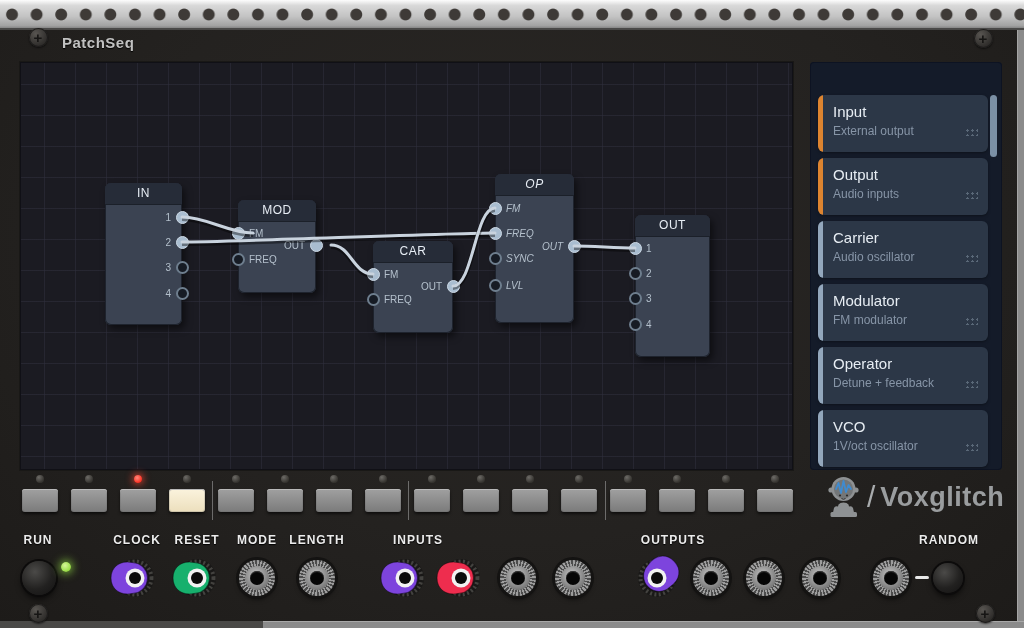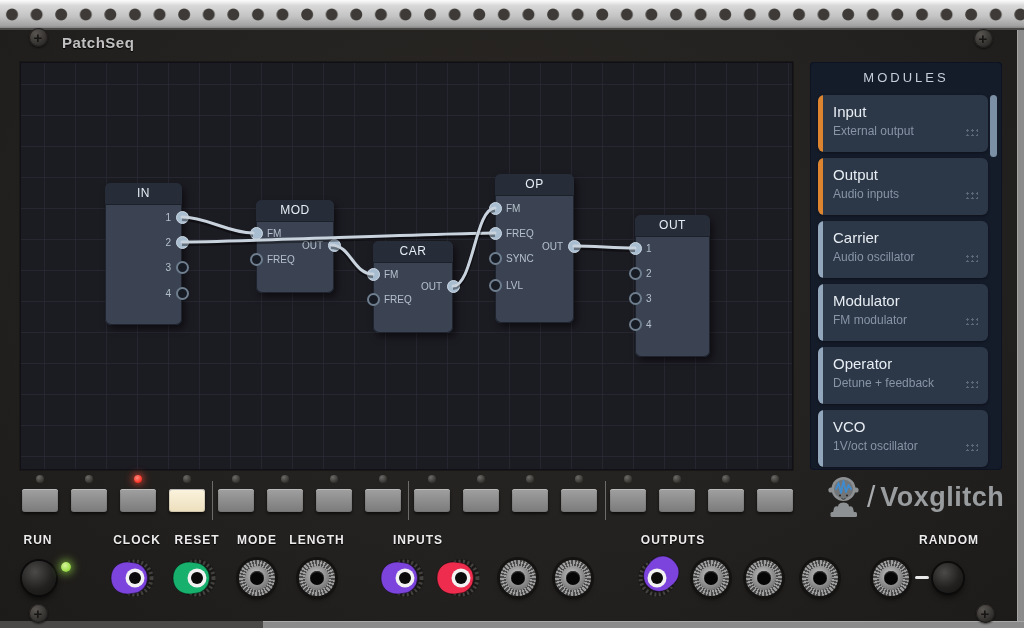--- a/index.html
+++ b/index.html
@@ -103,39 +103,39 @@
         <div class="node-head">IN</div>
         <div class="port-dot connected" style="left: 70.5px; top: 27.5px;"></div>
         <div class="port-label" style="top: 27.5px; right: 11px;">1</div>
         <div class="port-dot connected" style="left: 70.5px; top: 52.5px;"></div>
         <div class="port-label" style="top: 52.5px; right: 11px;">2</div>
         <div class="port-dot empty" style="left: 70.5px; top: 77.5px;"></div>
         <div class="port-label" style="top: 77.5px; right: 11px;">3</div>
         <div class="port-dot empty" style="left: 70.5px; top: 103.5px;"></div>
         <div class="port-label" style="top: 103.5px; right: 11px;">4</div>
       </div>
-      <div class="node" style="left: 236px; top: 138px; width: 78px; height: 93px;">
+      <div class="node" style="left: 218px; top: 138px; width: 78px; height: 93px;">
         <div class="node-head">MOD</div>
         <div class="port-dot connected" style="left: -6.5px; top: 26.5px;"></div>
         <div class="port-label" style="top: 26.5px; left: 11px;">FM</div>
         <div class="port-dot empty" style="left: -6.5px; top: 52.5px;"></div>
         <div class="port-label" style="top: 52.5px; left: 11px;">FREQ</div>
         <div class="port-dot connected" style="left: 71.5px; top: 38.5px;"></div>
         <div class="port-label" style="top: 38.5px; right: 11px;">OUT</div>
       </div>
       <div class="node" style="left: 353px; top: 179px; width: 80px; height: 92px;">
         <div class="node-head">CAR</div>
         <div class="port-dot connected" style="left: -6.5px; top: 26.5px;"></div>
         <div class="port-label" style="top: 26.5px; left: 11px;">FM</div>
         <div class="port-dot empty" style="left: -6.5px; top: 51.5px;"></div>
         <div class="port-label" style="top: 51.5px; left: 11px;">FREQ</div>
         <div class="port-dot connected" style="left: 73.5px; top: 38.5px;"></div>
         <div class="port-label" style="top: 38.5px; right: 11px;">OUT</div>
       </div>
-      <div class="node" style="left: 475px; top: 112px; width: 79px; height: 149px;">
+      <div class="node" style="left: 475px; top: 112px; width: 79px; height: 149px; font-style: italic;">
         <div class="node-head">OP</div>
         <div class="port-dot connected" style="left: -6.5px; top: 27.5px;"></div>
         <div class="port-label" style="top: 27.5px; left: 11px;">FM</div>
         <div class="port-dot connected" style="left: -6.5px; top: 52.5px;"></div>
         <div class="port-label" style="top: 52.5px; left: 11px;">FREQ</div>
         <div class="port-dot empty" style="left: -6.5px; top: 77.5px;"></div>
         <div class="port-label" style="top: 77.5px; left: 11px;">SYNC</div>
         <div class="port-dot empty" style="left: -6.5px; top: 104.5px;"></div>
         <div class="port-label" style="top: 104.5px; left: 11px;">LVL</div>
         <div class="port-dot connected" style="left: 72.5px; top: 65.5px;"></div>
@@ -160,21 +160,20 @@
         <path d="M311 183 C331 183, 333 212, 353 212" fill="none" stroke="rgba(0,0,0,.4)" stroke-width="5" transform="translate(0,1.5)"></path>
         <path d="M311 183 C331 183, 333 212, 353 212" fill="none" stroke="#c9d3de" stroke-width="3" stroke-linecap="round"></path>
         <path d="M433 224 C453 224, 455 146, 475 146" fill="none" stroke="rgba(0,0,0,.4)" stroke-width="5" transform="translate(0,1.5)"></path>
         <path d="M433 224 C453 224, 455 146, 475 146" fill="none" stroke="#c9d3de" stroke-width="3" stroke-linecap="round"></path>
         <path d="M554 184 C575.35 184, 593.65 186, 615 186" fill="none" stroke="rgba(0,0,0,.4)" stroke-width="5" transform="translate(0,1.5)"></path>
         <path d="M554 184 C575.35 184, 593.65 186, 615 186" fill="none" stroke="#c9d3de" stroke-width="3" stroke-linecap="round"></path>
       </svg>
     </div>
 
   <div id="sidebar">
-    <div id="sidebar-header">MODULES</div>
     <div id="module-list">
         <div class="mod-card">
           <div class="mod-accent" style="background: rgb(221, 132, 48);"></div>
           <div class="mod-title">Input</div>
           <div class="mod-sub">External output</div>
           <div class="drag-handle"></div>
         </div>
         <div class="mod-card">
           <div class="mod-accent" style="background: rgb(221, 132, 48);"></div>
           <div class="mod-title">Output</div>

